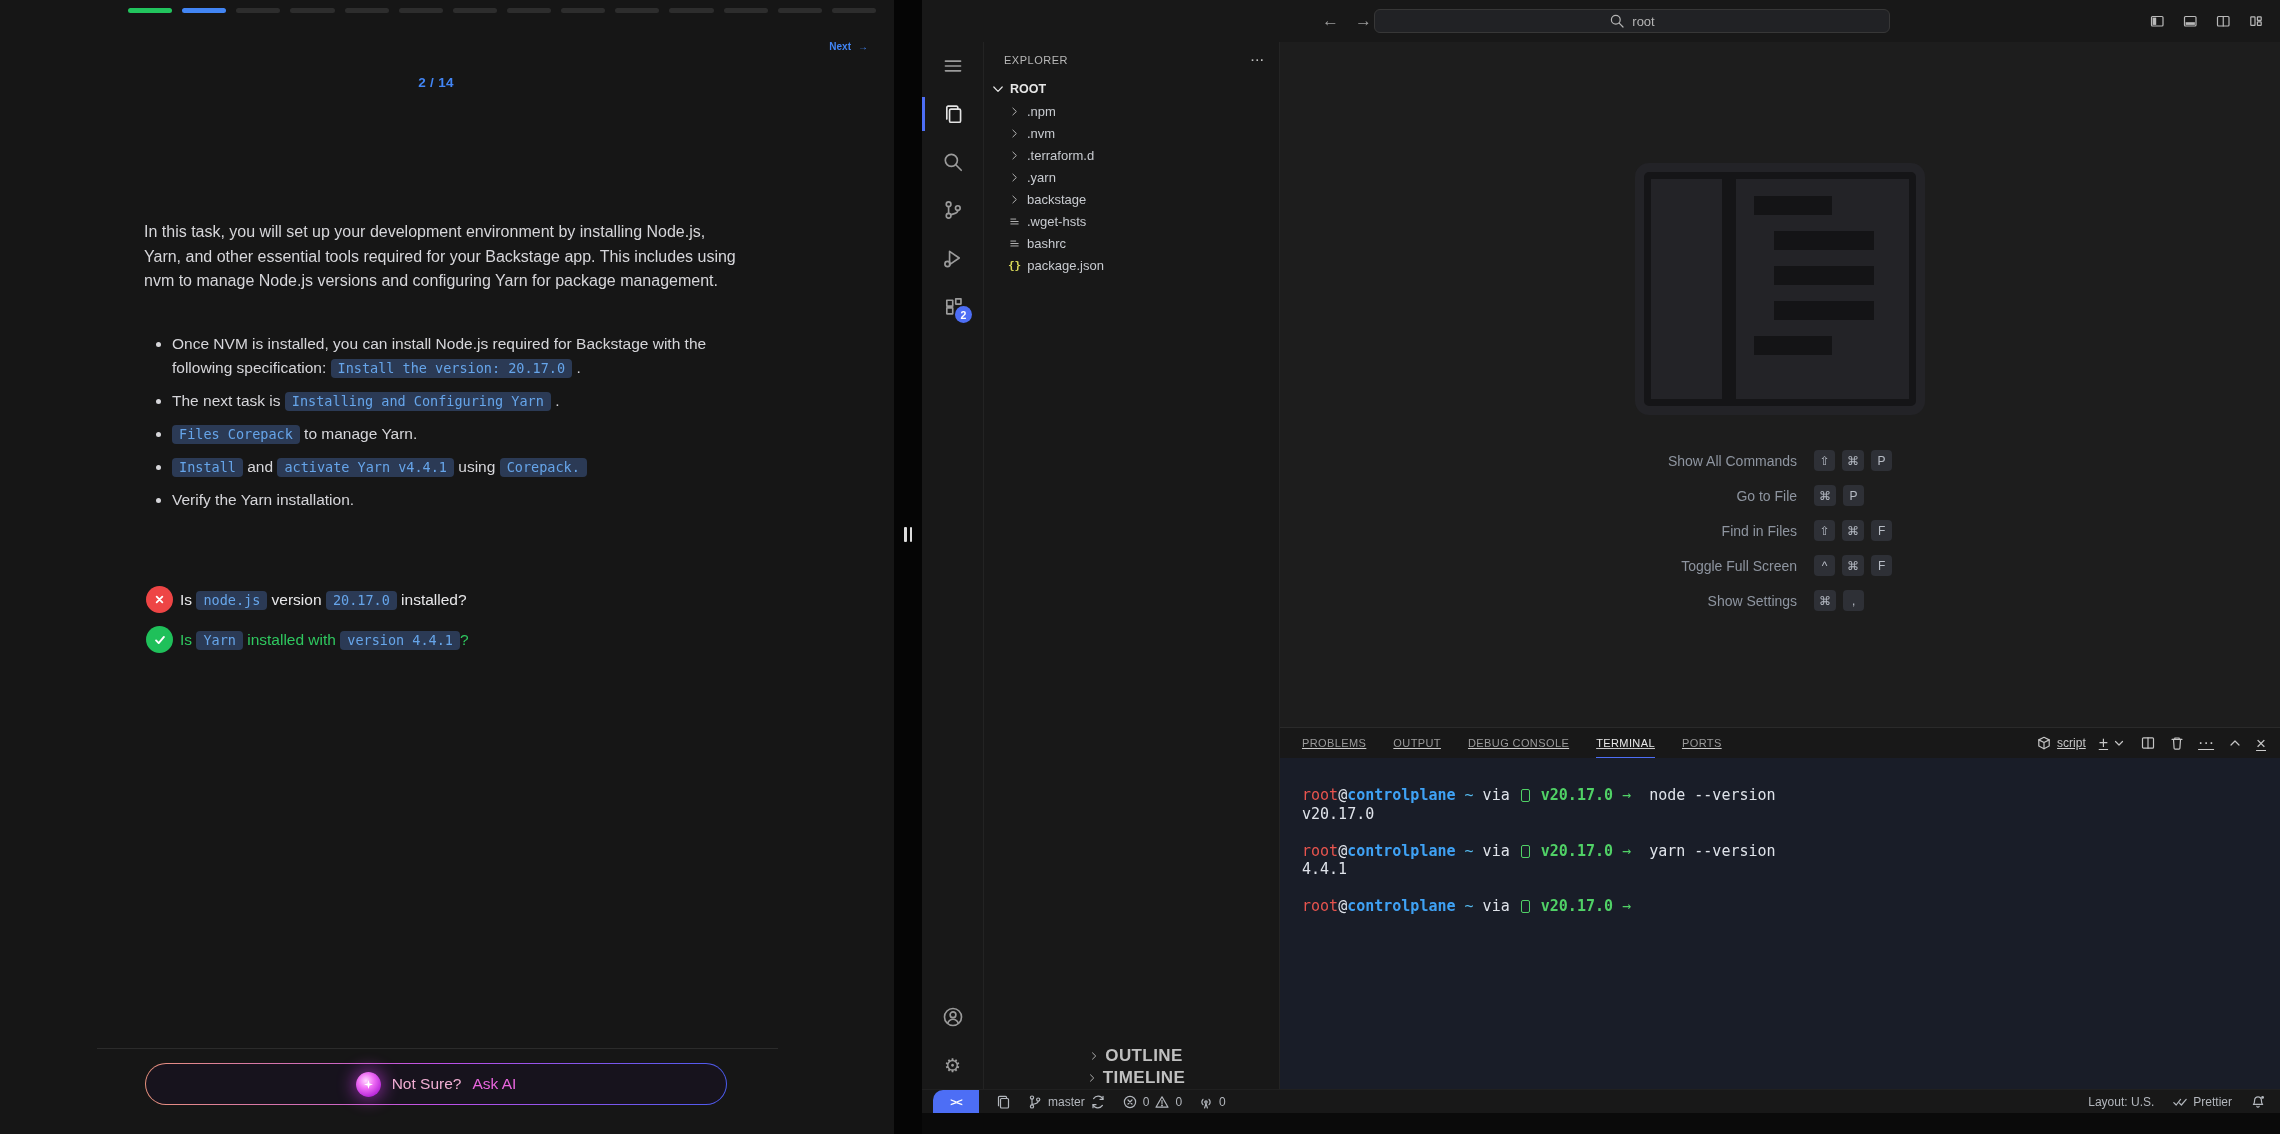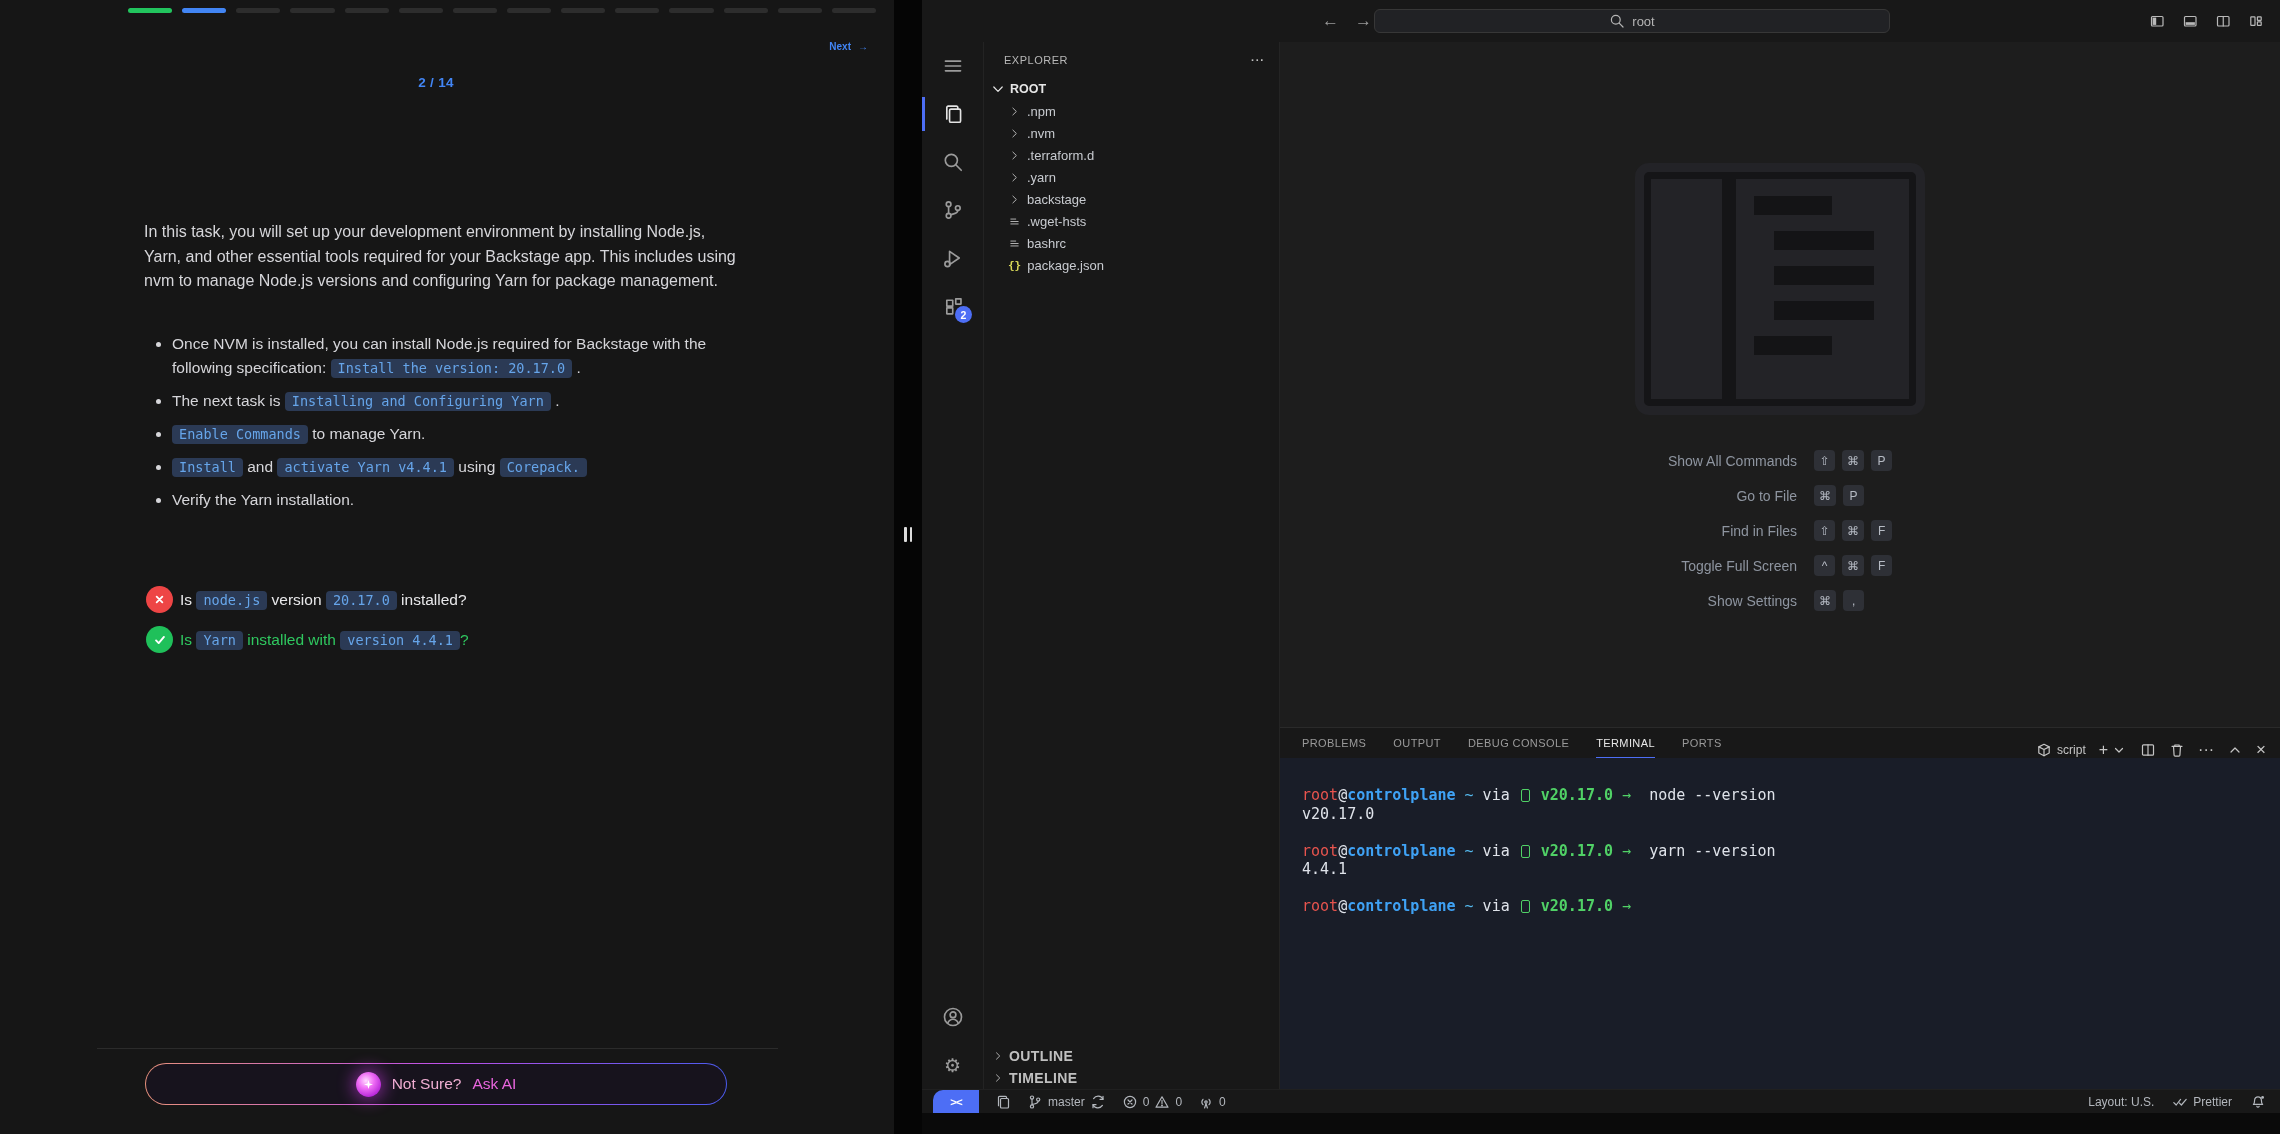--- a/index.html
+++ b/index.html
@@ -85,38 +85,38 @@
   .sb-more { margin-left:auto; color:#c0c0c0; font-weight:700; letter-spacing:1px; cursor:pointer; }
   .tree-root-row { height:22px; display:flex; align-items:center; gap:4px; padding-left:6px;
     font-weight:700; font-size:12.5px; color:#e6e6e6; cursor:pointer; }
   .tree { }
   .tree-item { height:22px; display:flex; align-items:center; gap:6px; color:#c8cbd0; cursor:pointer; padding-left:24px; }
   .tree-item .name { font-size:13px; }
   .tree-item .chev { color:#b5b5b5; display:flex; }
   .braces { color:#d8d858; font-family:"DejaVu Sans Mono",monospace; font-size:11px; font-weight:700; }
   .sb-bottom { margin-top:auto; }
   .sb-section { height:22px; display:flex; align-items:center; gap:5px; padding-left:8px;
-    font-weight:700; font-size:14px; color:#c0c0c0; letter-spacing:.4px; cursor:pointer; }
+    font-weight:700; font-size:17px; color:#c0c0c0; letter-spacing:.4px; cursor:pointer;justify-content:center; }
 
   .editor-col { flex:1; display:flex; flex-direction:column; min-width:0; background:#1d1d1d; }
   .editor { flex:1; display:flex; flex-direction:column; align-items:center; overflow:hidden; }
   .watermark { margin-top:121px; width:290px; height:252px; border:9px solid #232327; border-radius:14px;
     background:#151517; position:relative; flex:0 0 auto; }
   .wm-left { position:absolute; left:7px; top:7px; bottom:7px; width:71px; background:#232327; }
   .wm-right { position:absolute; left:92px; right:7px; top:7px; bottom:7px; background:#232327;
     display:flex; flex-direction:column; justify-content:flex-start; padding-top:17px; gap:16px; }
   .wm-bar { height:19px; background:#141416; }
   .shortcuts { margin-top:35px; display:grid; grid-template-columns:auto auto; column-gap:17px; row-gap:14px; align-items:center; }
   .sc-label { text-align:right; color:#8e95a0; font-size:14px; }
   .sc-keys { display:flex; gap:7px; }
   .kbd { min-width:21px; height:21px; padding:0 5px; background:#2e3036; border-radius:4px; color:#b6bbc4;
     font-size:12px; display:flex; align-items:center; justify-content:center; }
 
   .panel { height:362px; flex:0 0 362px; border-top:1px solid #2a2a2a; display:flex; flex-direction:column; background:#181818; }
-  .panel-header { height:30px; flex:0 0 30px; display:flex; align-items:flex-end; padding:0 14px 0 22px; }
+  .panel-header { height:30px; flex:0 0 30px; display:flex; align-items:center; padding:0 14px 0 22px;text-decoration:underline; }
   .panel-tabs { display:flex; gap:27px; height:30px; }
   .p-tab { display:flex; align-items:center; font-size:11px; letter-spacing:.4px; color:#9a9a9a;
     border-bottom:1.5px solid transparent; cursor:pointer; }
   .p-tab.active { color:#e8e8e8; border-bottom-color:#4d6ef5; }
   .panel-actions { margin-left:auto; display:flex; align-items:center; gap:13px; color:#c5c5c5; font-size:12px; }
   .panel-actions > span { display:flex; align-items:center; cursor:pointer; }
   .term-chip { display:flex; align-items:center; gap:5px; }
   .plus-group { display:flex; align-items:center; gap:3px; }
   .glyph-btn { font-size:16px; line-height:1; color:#c5c5c5; }
 
@@ -162,21 +162,21 @@
     <button class="next-btn">
       <span>Next</span>
       <span>→</span>
     </button>
     <div class="step-indicator">2 / 14</div>
     <p class="intro">In this task, you will set up your development environment by installing Node.js, Yarn, and other essential tools required for your Backstage app. This includes using nvm to manage Node.js versions and configuring Yarn for package management.</p>
     <div class="bullets">
         <ul id="bullets">
           <li>Once NVM is installed, you can install Node.js required for Backstage with the following specification: <span class="chip">Install the version: 20.17.0</span> .</li>
           <li>The next task is <span class="chip">Installing and Configuring Yarn</span> .</li>
-          <li><span class="chip">Enable Commands</span> to manage Yarn.</li>
+          <li><span class="chip">Files Corepack</span> to manage Yarn.</li>
           <li><span class="chip">Install</span> and <span class="chip">activate Yarn v4.4.1</span> using <span class="chip">Corepack.</span></li>
           <li>Verify the Yarn installation.</li>
         </ul>
       </div>
     <div class="check-list" id="checks">
         <div class="check-row fail">
           <span class="status-ic fail">
             <svg width="13" height="13" viewBox="0 0 16 16" fill="none" stroke="#fff" stroke-width="2.2" stroke-linecap="round">
               <path d="M4.5 4.5l7 7M11.5 4.5l-7 7"></path>
             </svg>

